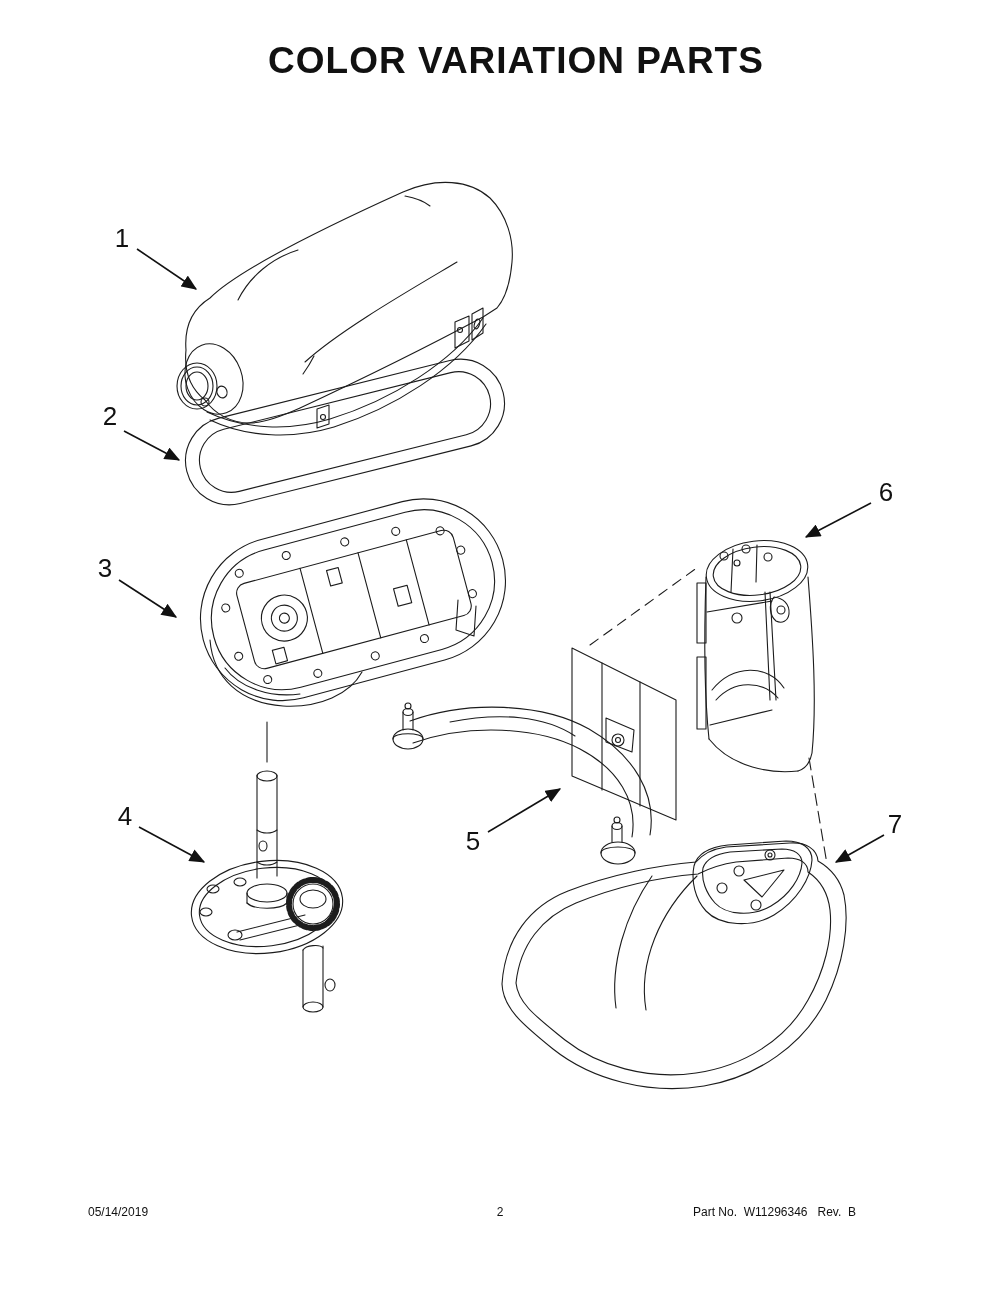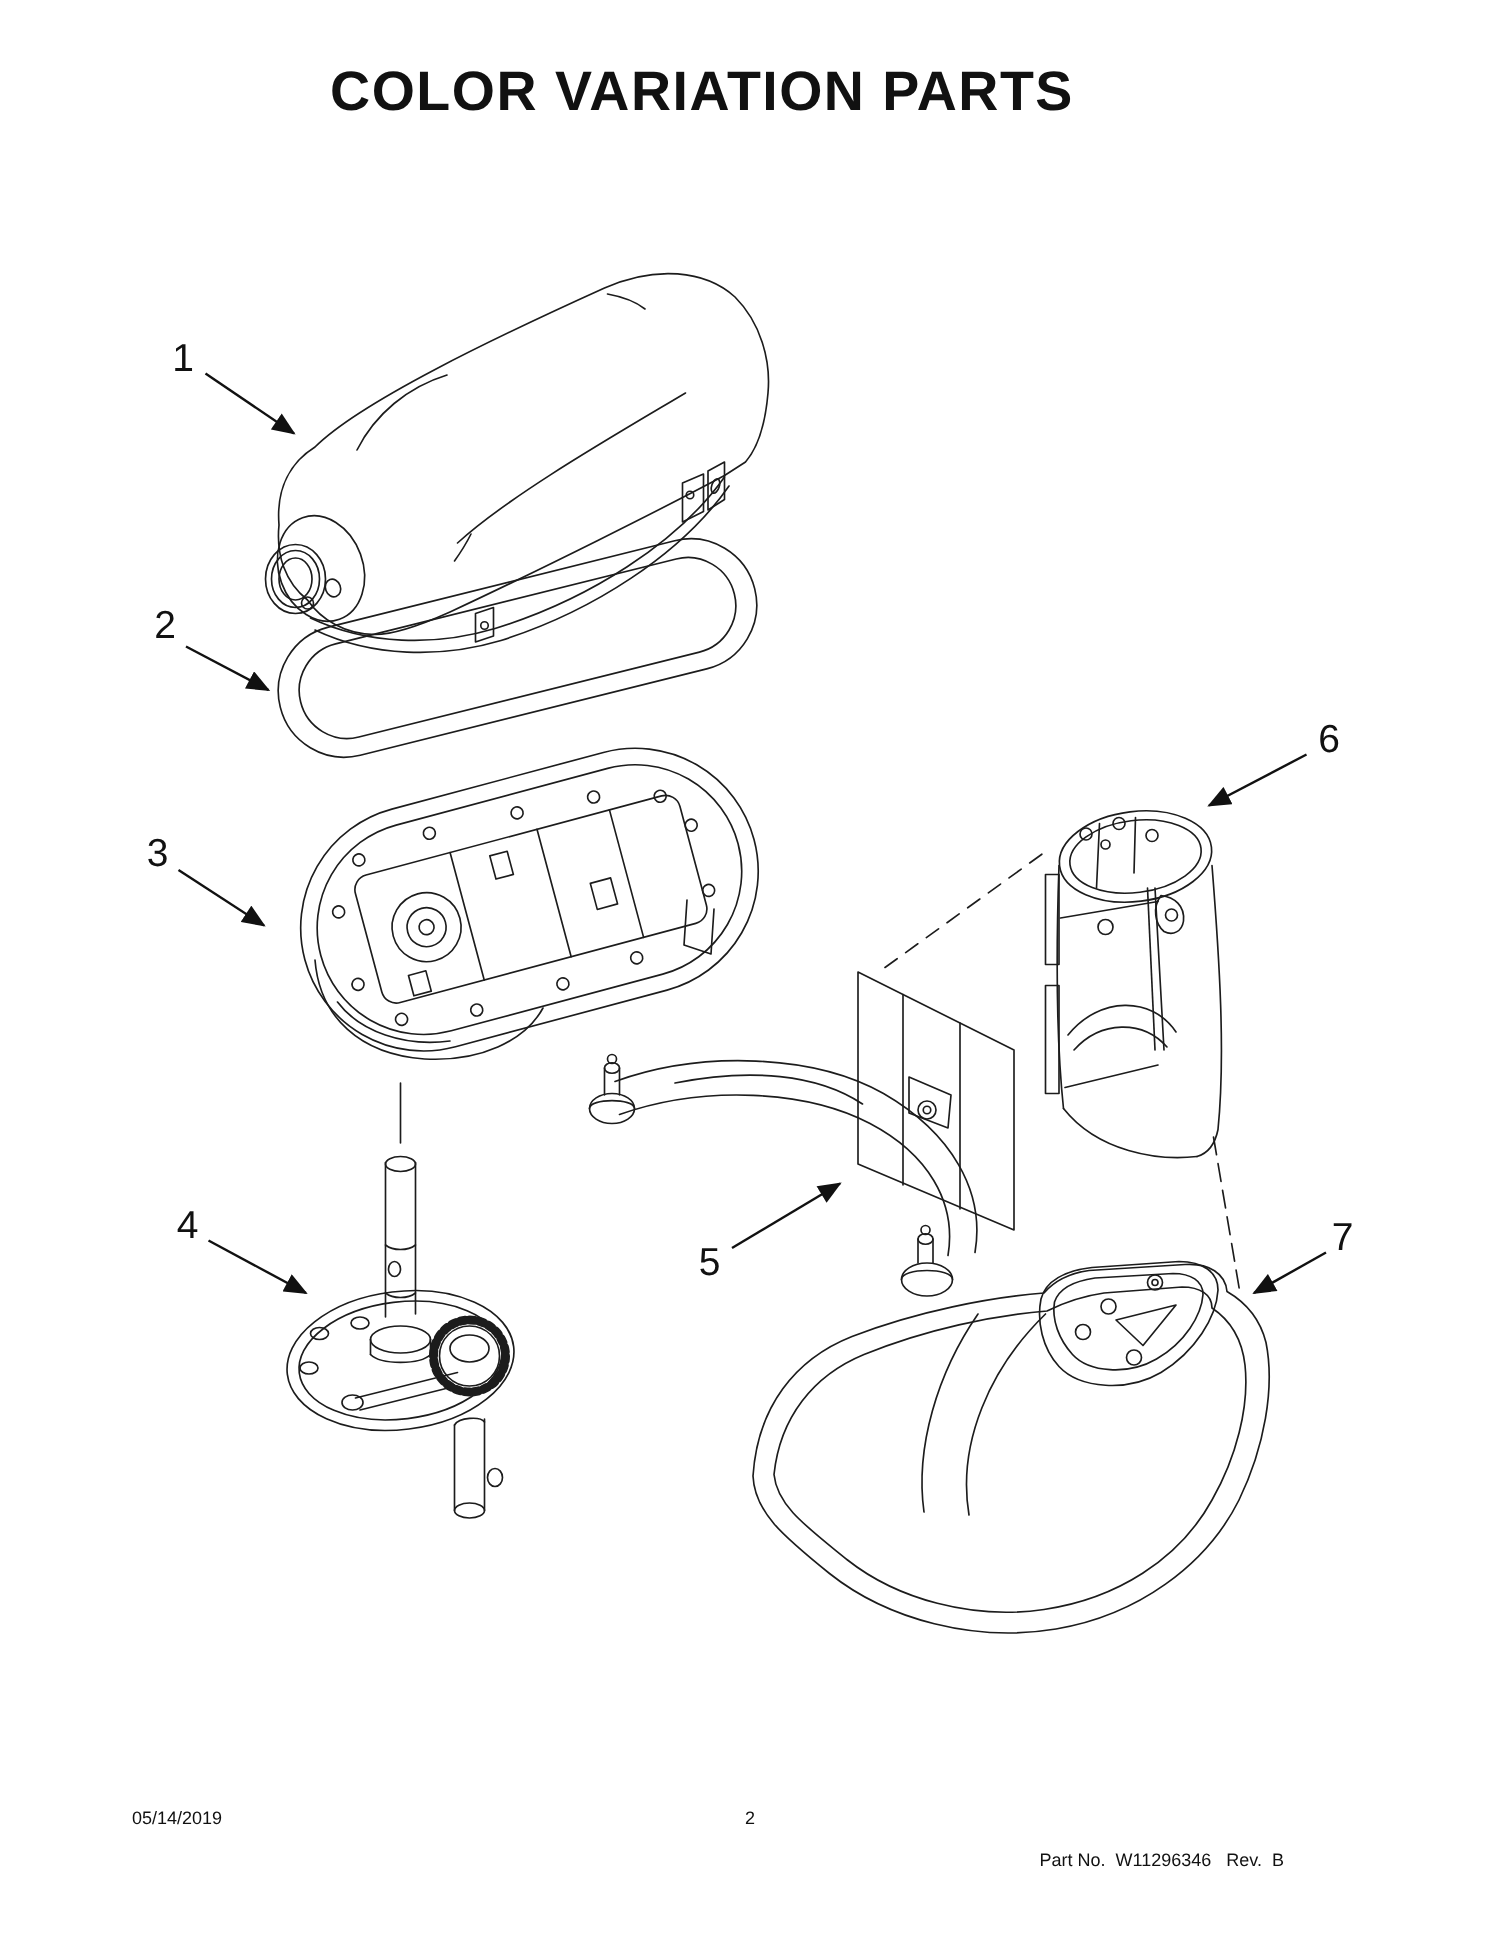--- a/index.html
+++ b/index.html
@@ -2,32 +2,32 @@
 <html><head>
 <meta charset="utf-8">
 <style>
   html,body{margin:0;padding:0;background:#ffffff;}
   .page{
     position:relative;width:1000px;height:1294px;background:#ffffff;
     font-family:"Liberation Sans",sans-serif;color:#111;overflow:hidden;
   }
   .title{
     position:absolute;top:40px;left:0;width:936px;margin:0;
-    text-align:center;font-size:37px;font-weight:bold;letter-spacing:1px;color:#111;
+    text-align:center;font-size:37px;font-weight:bold;letter-spacing:1px;color:#111;padding-left:48px;
   }
   .diagram{position:absolute;left:0;top:0;width:1000px;height:1294px;}
   .diagram svg{position:absolute;left:0;top:0;}
   .callout{
     position:absolute;transform:translate(-50%,-50%);
     font-size:26px;color:#111;line-height:1;
   }
   .footer-item{position:absolute;top:1205px;font-size:12px;color:#111;white-space:pre;}
   .f-date{left:88px;}
   .f-page{left:0;width:1000px;text-align:center;}
-  .f-part{left:693px;margin-top:28px;}
+  .f-part{left:693px;}
 </style>
 </head>
 <body>
 
 <div class="page">
 
   <h1 class="title">COLOR VARIATION PARTS</h1>
 
   <div class="diagram">
     <svg width="1000" height="1294" viewBox="0 0 1000 1294">

